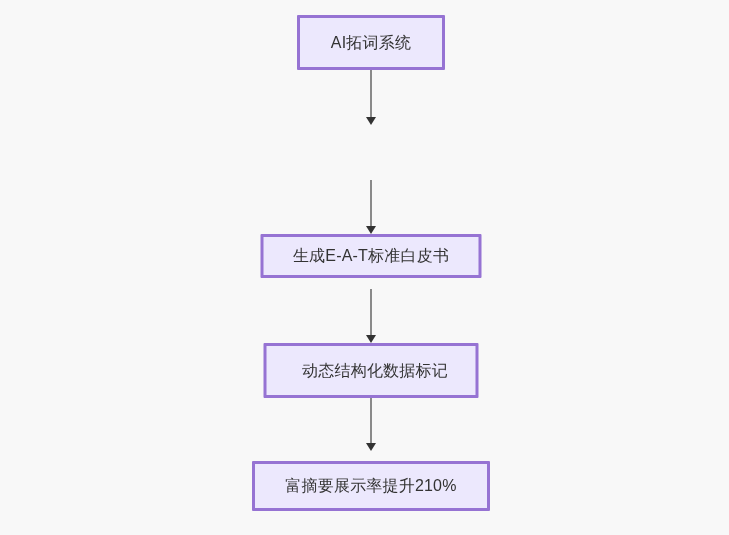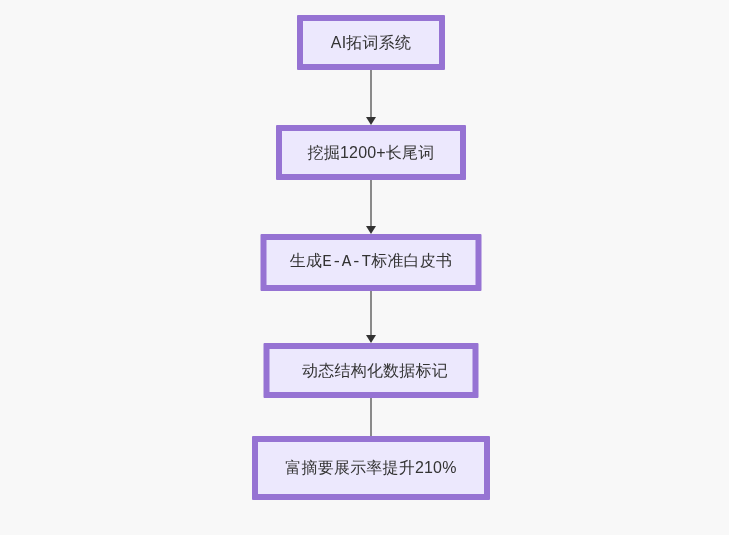--- a/index.html
+++ b/index.html
@@ -15,21 +15,21 @@
   }
   #flow-canvas {
     position: relative;
     width: 729px;
     height: 535px;
   }
   .node {
     position: absolute;
     box-sizing: border-box;
     background: #ece8fd;
-    border: 6px solid #737373;
+    border: 3px solid #737373;
     border-radius: 1px;
     display: flex;
     align-items: center;
     justify-content: center;
     transform: translateX(-50%);
   }
   .node-label {
     font-size: 16px;
     line-height: 1.2;
     color: #333333;
@@ -82,29 +82,26 @@
 
   <div class="edge" style="left: 371px; top: 398px; height: 53px;">
     <div class="edge-line" style="height: 46px; background: rgb(138, 138, 138);"></div>
     <div class="edge-head" style="top: 45px; border-top-color: rgb(51, 51, 51);"></div>
   </div>
 
   <div class="node" style="left: 371px; top: 15px; width: 148px; height: 55px; background: rgb(236, 232, 253); border-color: rgb(150, 115, 211);">
     <span class="node-label" style="color: rgb(51, 51, 51);">AI拓词系统</span>
   </div>
 
-  <div class="node" style="left: 371px; top: 125px; width: 190px; height: 55px; background: rgb(236, 232, 253); border-color: rgb(150, 115, 211);">
-    <span class="node-label" style="color: rgb(51, 51, 51);">挖掘1200+长尾词</span>
-  </div>
 
-  <div class="node" style="left: 371px; top: 234px; width: 221px; height: 57px; background: rgb(236, 232, 253); border-color: rgb(150, 115, 211); font-family: Liberation Mono, monospace;">
+  <div class="node" style="left: 371px; top: 234px; width: 221px; height: 44px; background: rgb(236, 232, 253); border-color: rgb(150, 115, 211);">
     <span class="node-label" style="color: rgb(51, 51, 51);">生成E-A-T标准白皮书</span>
   </div>
 
   <div class="node" style="left: 371px; top: 343px; width: 215px; height: 55px; background: rgb(236, 232, 253); border-color: rgb(150, 115, 211);">
     <span class="node-label" style="color: rgb(51, 51, 51); margin-left: 8px;">动态结构化数据标记</span>
   </div>
 
-  <div class="node" style="left: 371px; top: 436px; width: 238px; height: 64px; background: rgb(236, 232, 253); border-color: rgb(150, 115, 211);">
+  <div class="node" style="left: 371px; top: 461px; width: 238px; height: 50px; background: rgb(236, 232, 253); border-color: rgb(150, 115, 211);">
     <span class="node-label" style="color: rgb(51, 51, 51);">富摘要展示率提升210%</span>
   </div>
 
 </div>
 
 </body></html>

